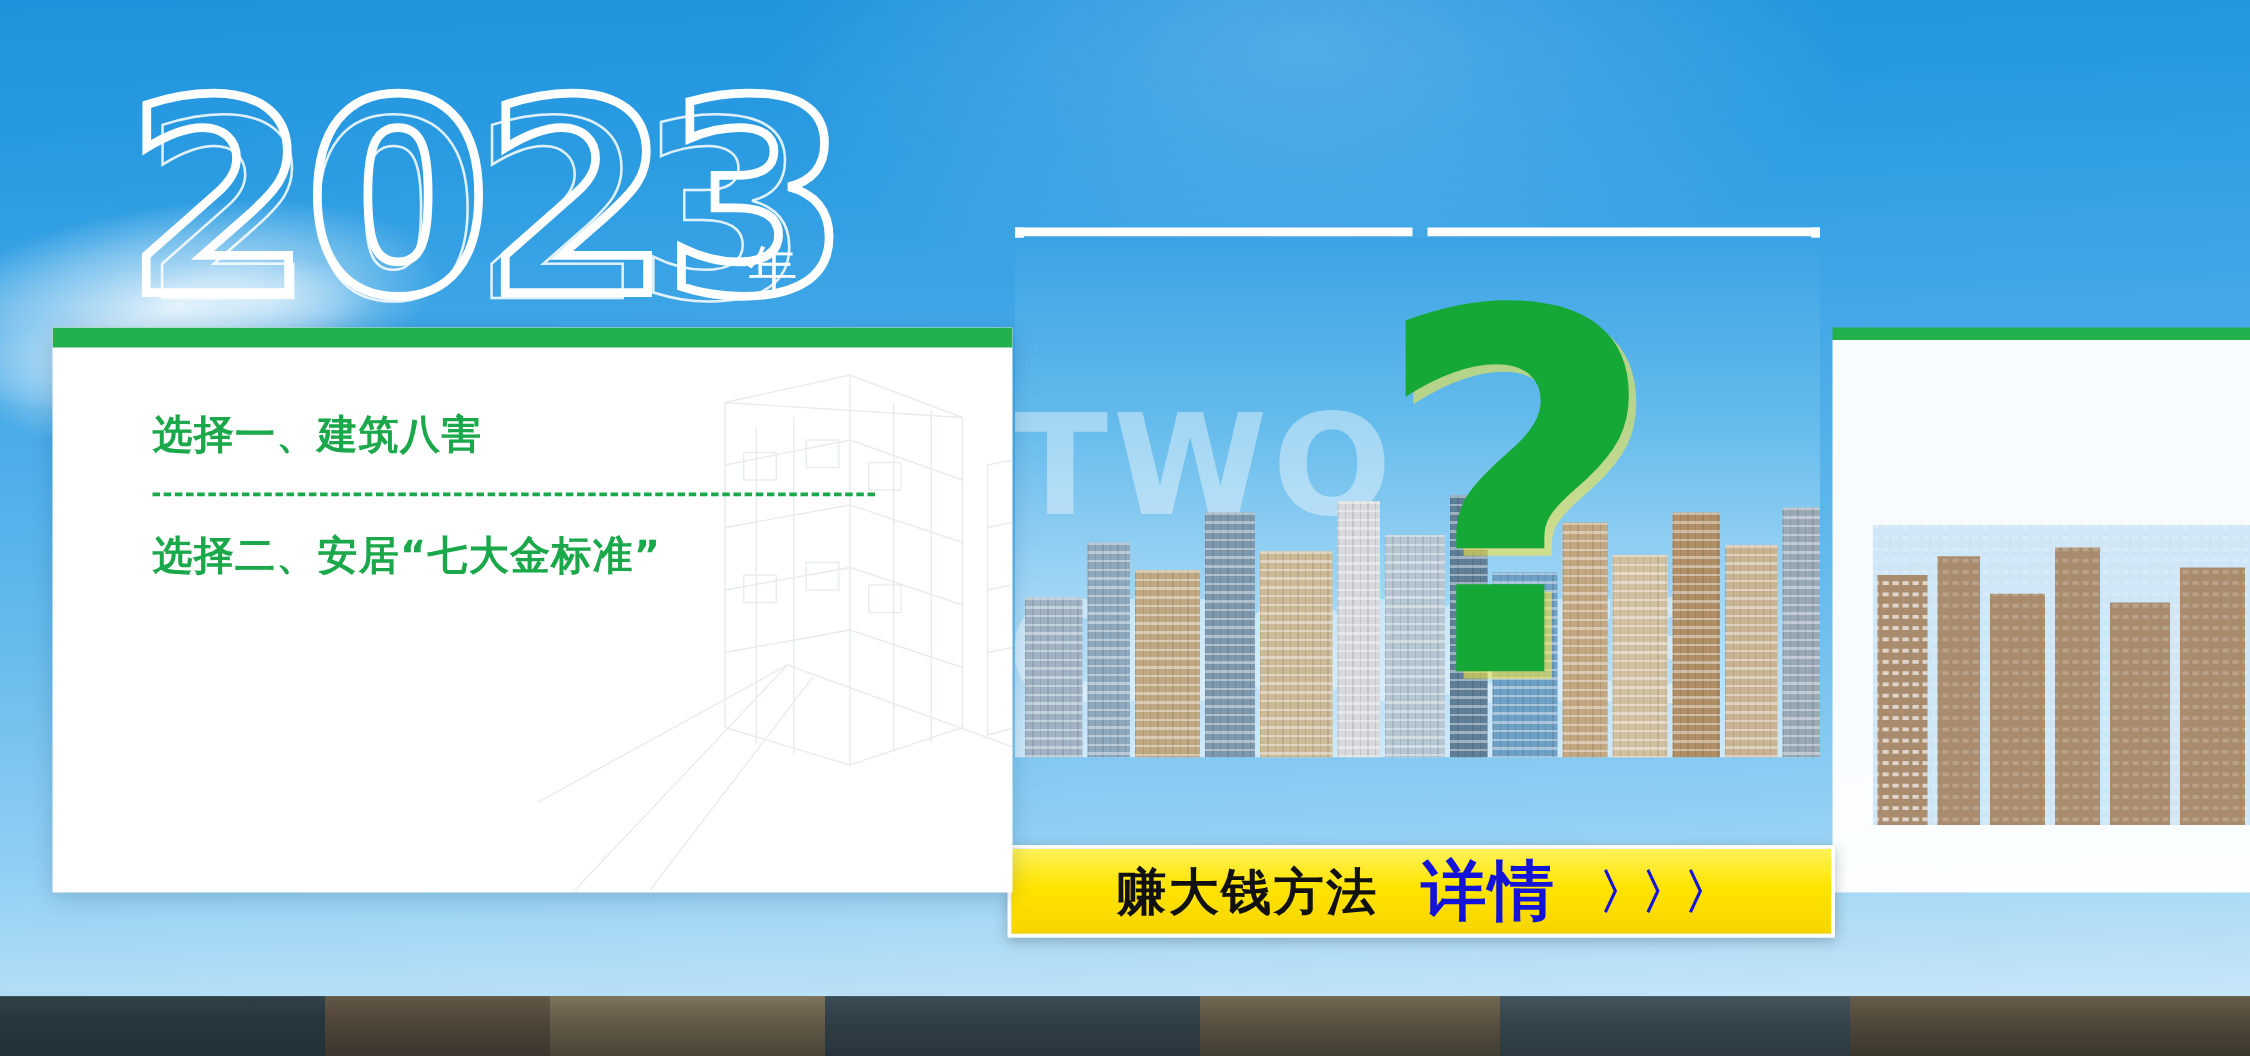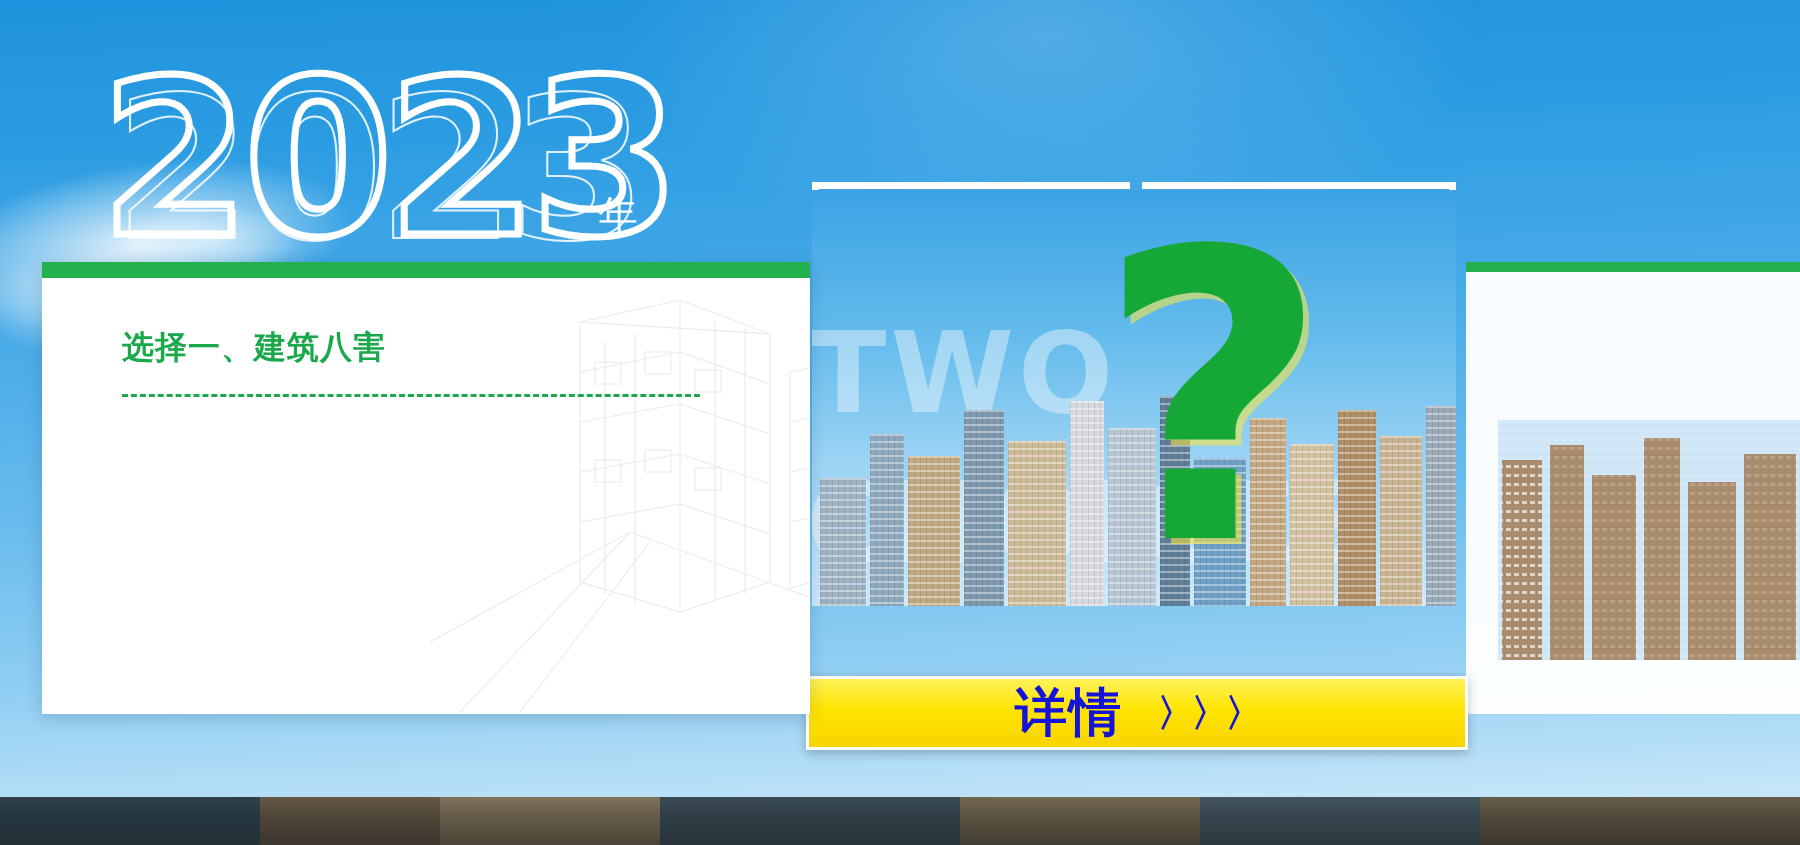--- a/index.html
+++ b/index.html
@@ -262,20 +262,21 @@
       <div class="bld" style="left:478px;width:44px; height:162px; background:#d2c1a1;"></div>
       <div class="bld" style="left:526px;width:38px; height:196px; background:#b08e66;"></div>
       <div class="bld" style="left:568px;width:42px; height:170px; background:#c8b393;"></div>
       <div class="bld" style="left:614px;width:30px; height:200px; background:#9aa9b6;"></div>
     </div>
 
     <div class="qmark">?</div>
   </div>
 
   <div class="cta">
+    <span class="cta-main">赚大钱方法</span>
     <span class="cta-link">详情</span>
     <span class="cta-arrows">〉〉〉</span>
   </div>
 
   <div class="card">
     <div class="card-topbar"></div>
 
     <svg class="blueprint" viewBox="0 0 420 430">
       <g stroke="#cfd8dd" stroke-width="1.1" fill="none">
         <path d="M150 40 L250 18 L340 52 L340 300 L250 330 L150 300 Z"></path>
@@ -298,20 +299,21 @@
         <rect x="215" y="168" width="26" height="22"></rect>
         <rect x="265" y="186" width="26" height="22"></rect>
       </g>
     </svg>
 
     <div class="card-inner">
       <h2 class="sec-title">选择一、建筑八害</h2>
 
       <div class="divider"></div>
 
+      <h2 class="sec-title">选择二、安居“七大金标准”</h2>
     </div>
   </div>
 
   <div class="bottom-strip">
     <div class="strip-seg" style="left:0;width:260px;background:linear-gradient(180deg,#2e3f48,#1c2a31);"></div>
     <div class="strip-seg" style="left:260px;width:180px;background:linear-gradient(180deg,#6b5a44,#3a3026);"></div>
     <div class="strip-seg" style="left:440px;width:220px;background:linear-gradient(180deg,#8a7a5c,#4a4030);"></div>
     <div class="strip-seg" style="left:660px;width:300px;background:linear-gradient(180deg,#3c4c55,#222e35);"></div>
     <div class="strip-seg" style="left:960px;width:240px;background:linear-gradient(180deg,#7d6d52,#40382a);"></div>
     <div class="strip-seg" style="left:1200px;width:280px;background:linear-gradient(180deg,#46565f,#26333a);"></div>

